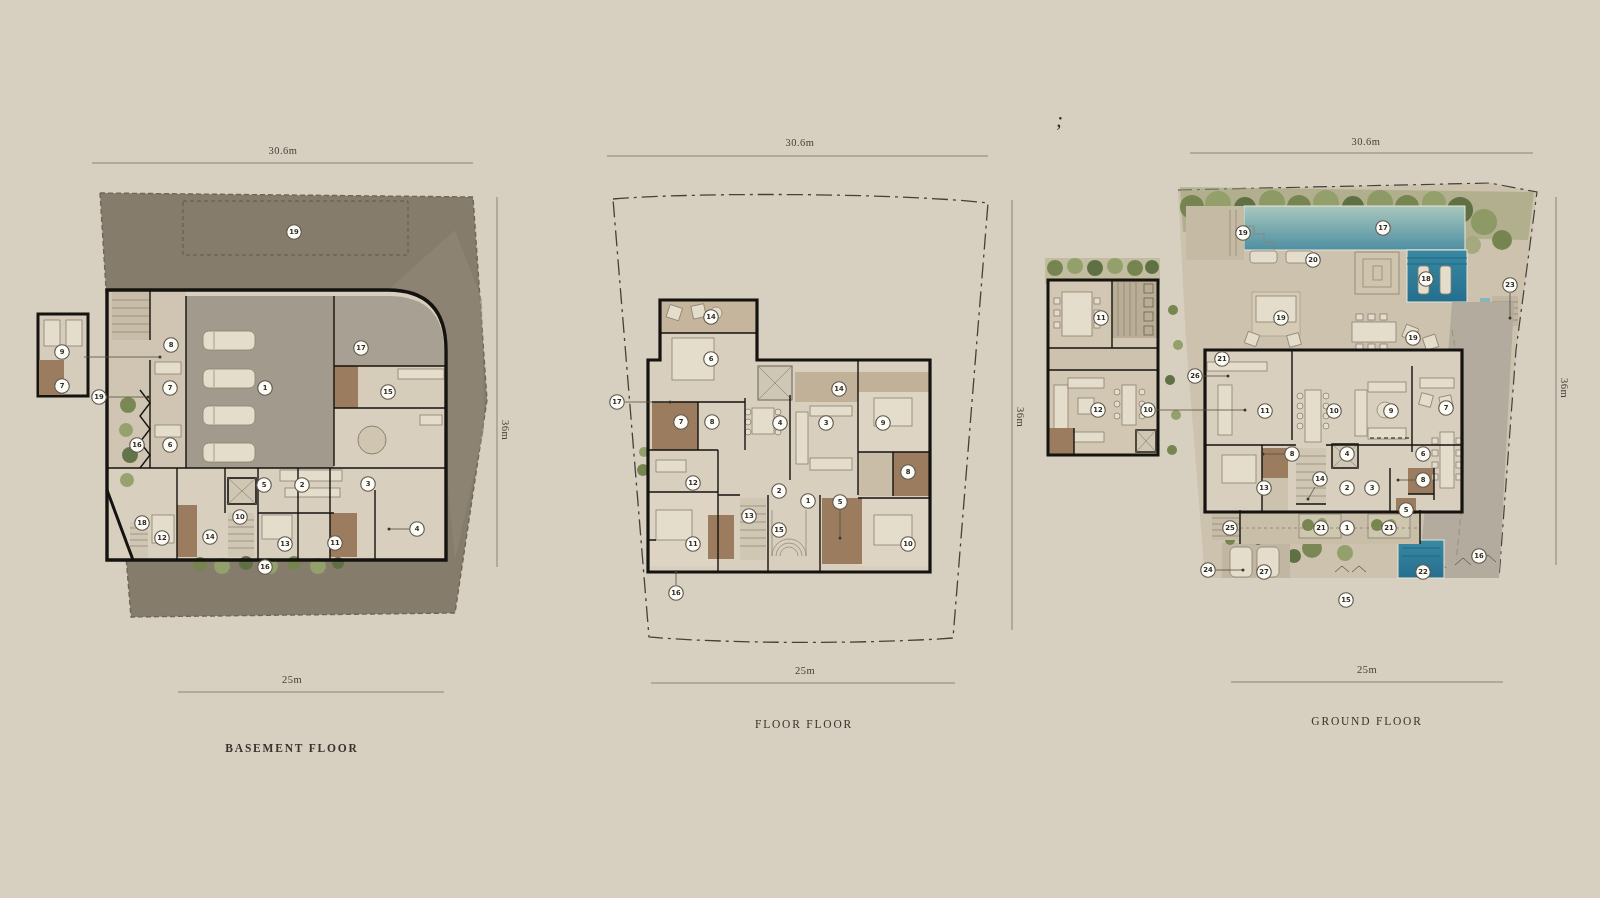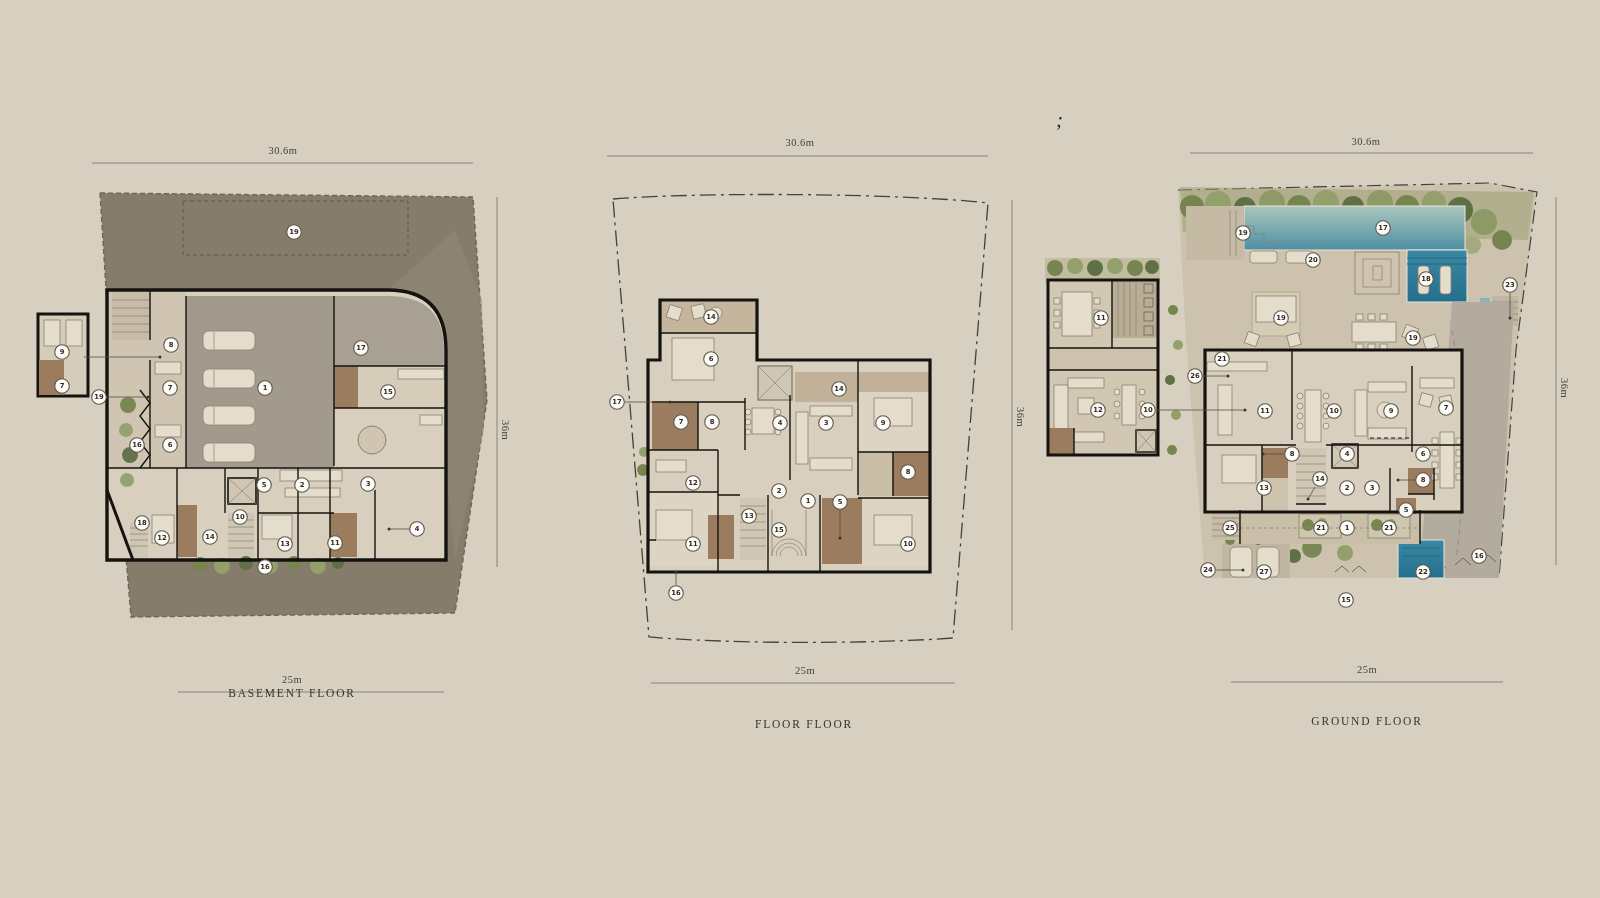--- a/index.html
+++ b/index.html
@@ -633,19 +633,19 @@
 <div class="txt dim dim-side" style="left:505px;top:430px;transform-origin:center;">36m</div>
 
 <div class="txt dim" style="left:800px;top:137px;">30.6m</div>
 <div class="txt dim" style="left:805px;top:665px;">25m</div>
 <div class="txt dim dim-side" style="left:1020px;top:417px;">36m</div>
 
 <div class="txt dim" style="left:1366px;top:136px;">30.6m</div>
 <div class="txt dim" style="left:1367px;top:664px;">25m</div>
 <div class="txt dim dim-side" style="left:1564px;top:388px;">36m</div>
 
-<div class="txt flabel" style="left:292px;top:687px;">BASEMENT FLOOR</div>
+<div class="txt flabel" style="left:292px;top:742px;font-weight:bold;">BASEMENT FLOOR</div>
 <div class="txt flabel" style="left:804px;top:718px;">FLOOR FLOOR</div>
 <div class="txt flabel" style="left:1367px;top:715px;text-align:center;">GROUND FLOOR</div>
 
 <div class="stray" style="left:1056px;top:108px;">;</div>
 
 </div>
 
 </body></html>

